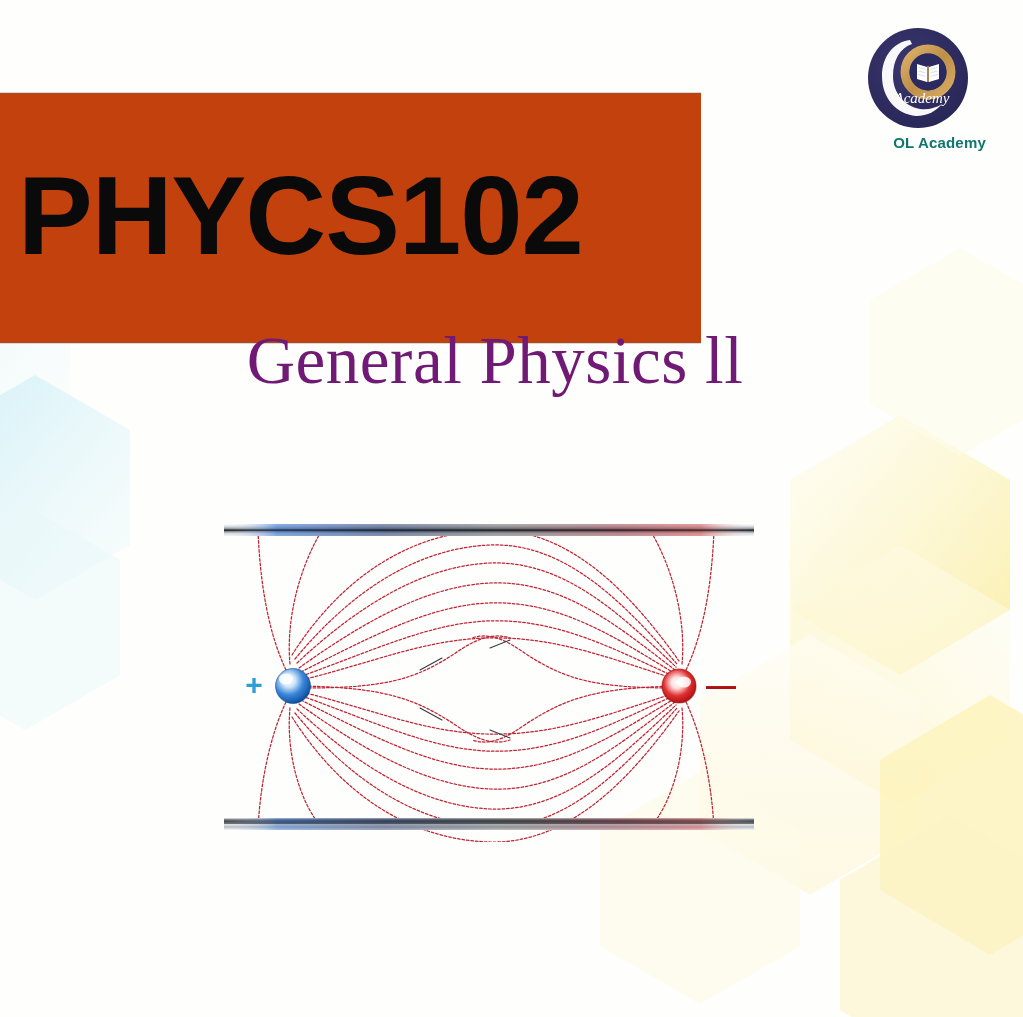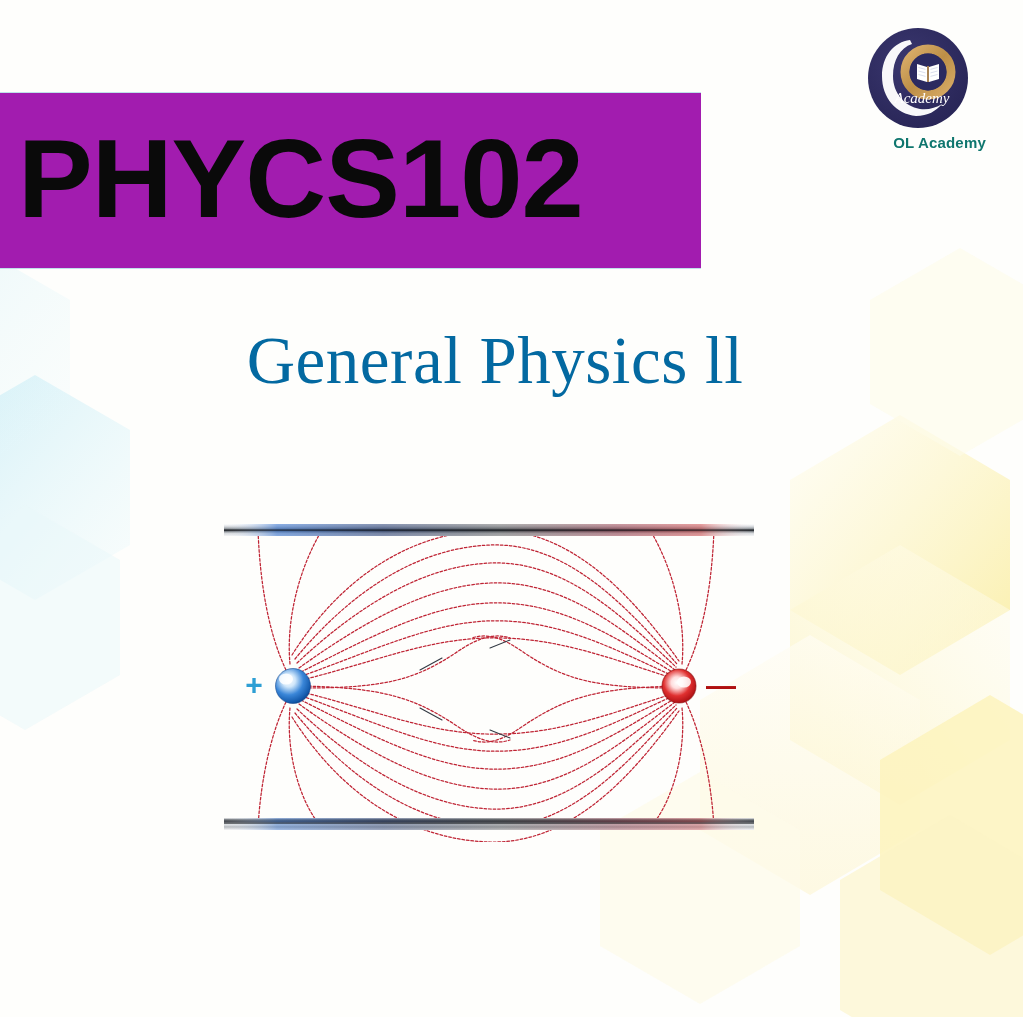--- a/index.html
+++ b/index.html
@@ -23,22 +23,22 @@
     inset: 0;
     pointer-events: none;
   }
 
   
   #title-band {
     position: absolute;
     left: 0;
     top: 92px;
     width: 701px;
-    height: 177px;
-    background: #a21caf;
+    height: 252px;
+    background: #c2410c;
     border-top: 1.5px solid #bfe2ea;
     border-bottom: 1.5px solid #bfe2ea;
     box-sizing: border-box;
   }
   #course-code {
     position: absolute;
     left: 18px;
     top: 50%;
     transform: translateY(-52%);
     font-family: "Liberation Sans", sans-serif;
@@ -53,21 +53,21 @@
   
   #course-subtitle {
     position: absolute;
     left: 0;
     top: 322px;
     width: 990px;
     text-align: center;
     font-family: "Liberation Serif", serif;
     font-size: 67px;
     font-weight: normal;
-    color: #0369a1;
+    color: #701a75;
     letter-spacing: 0.5px;
     white-space: nowrap;
   }
 
   
   #logo {
     position: absolute;
     left: 846px;
     top: 26px;
     width: 140px;

